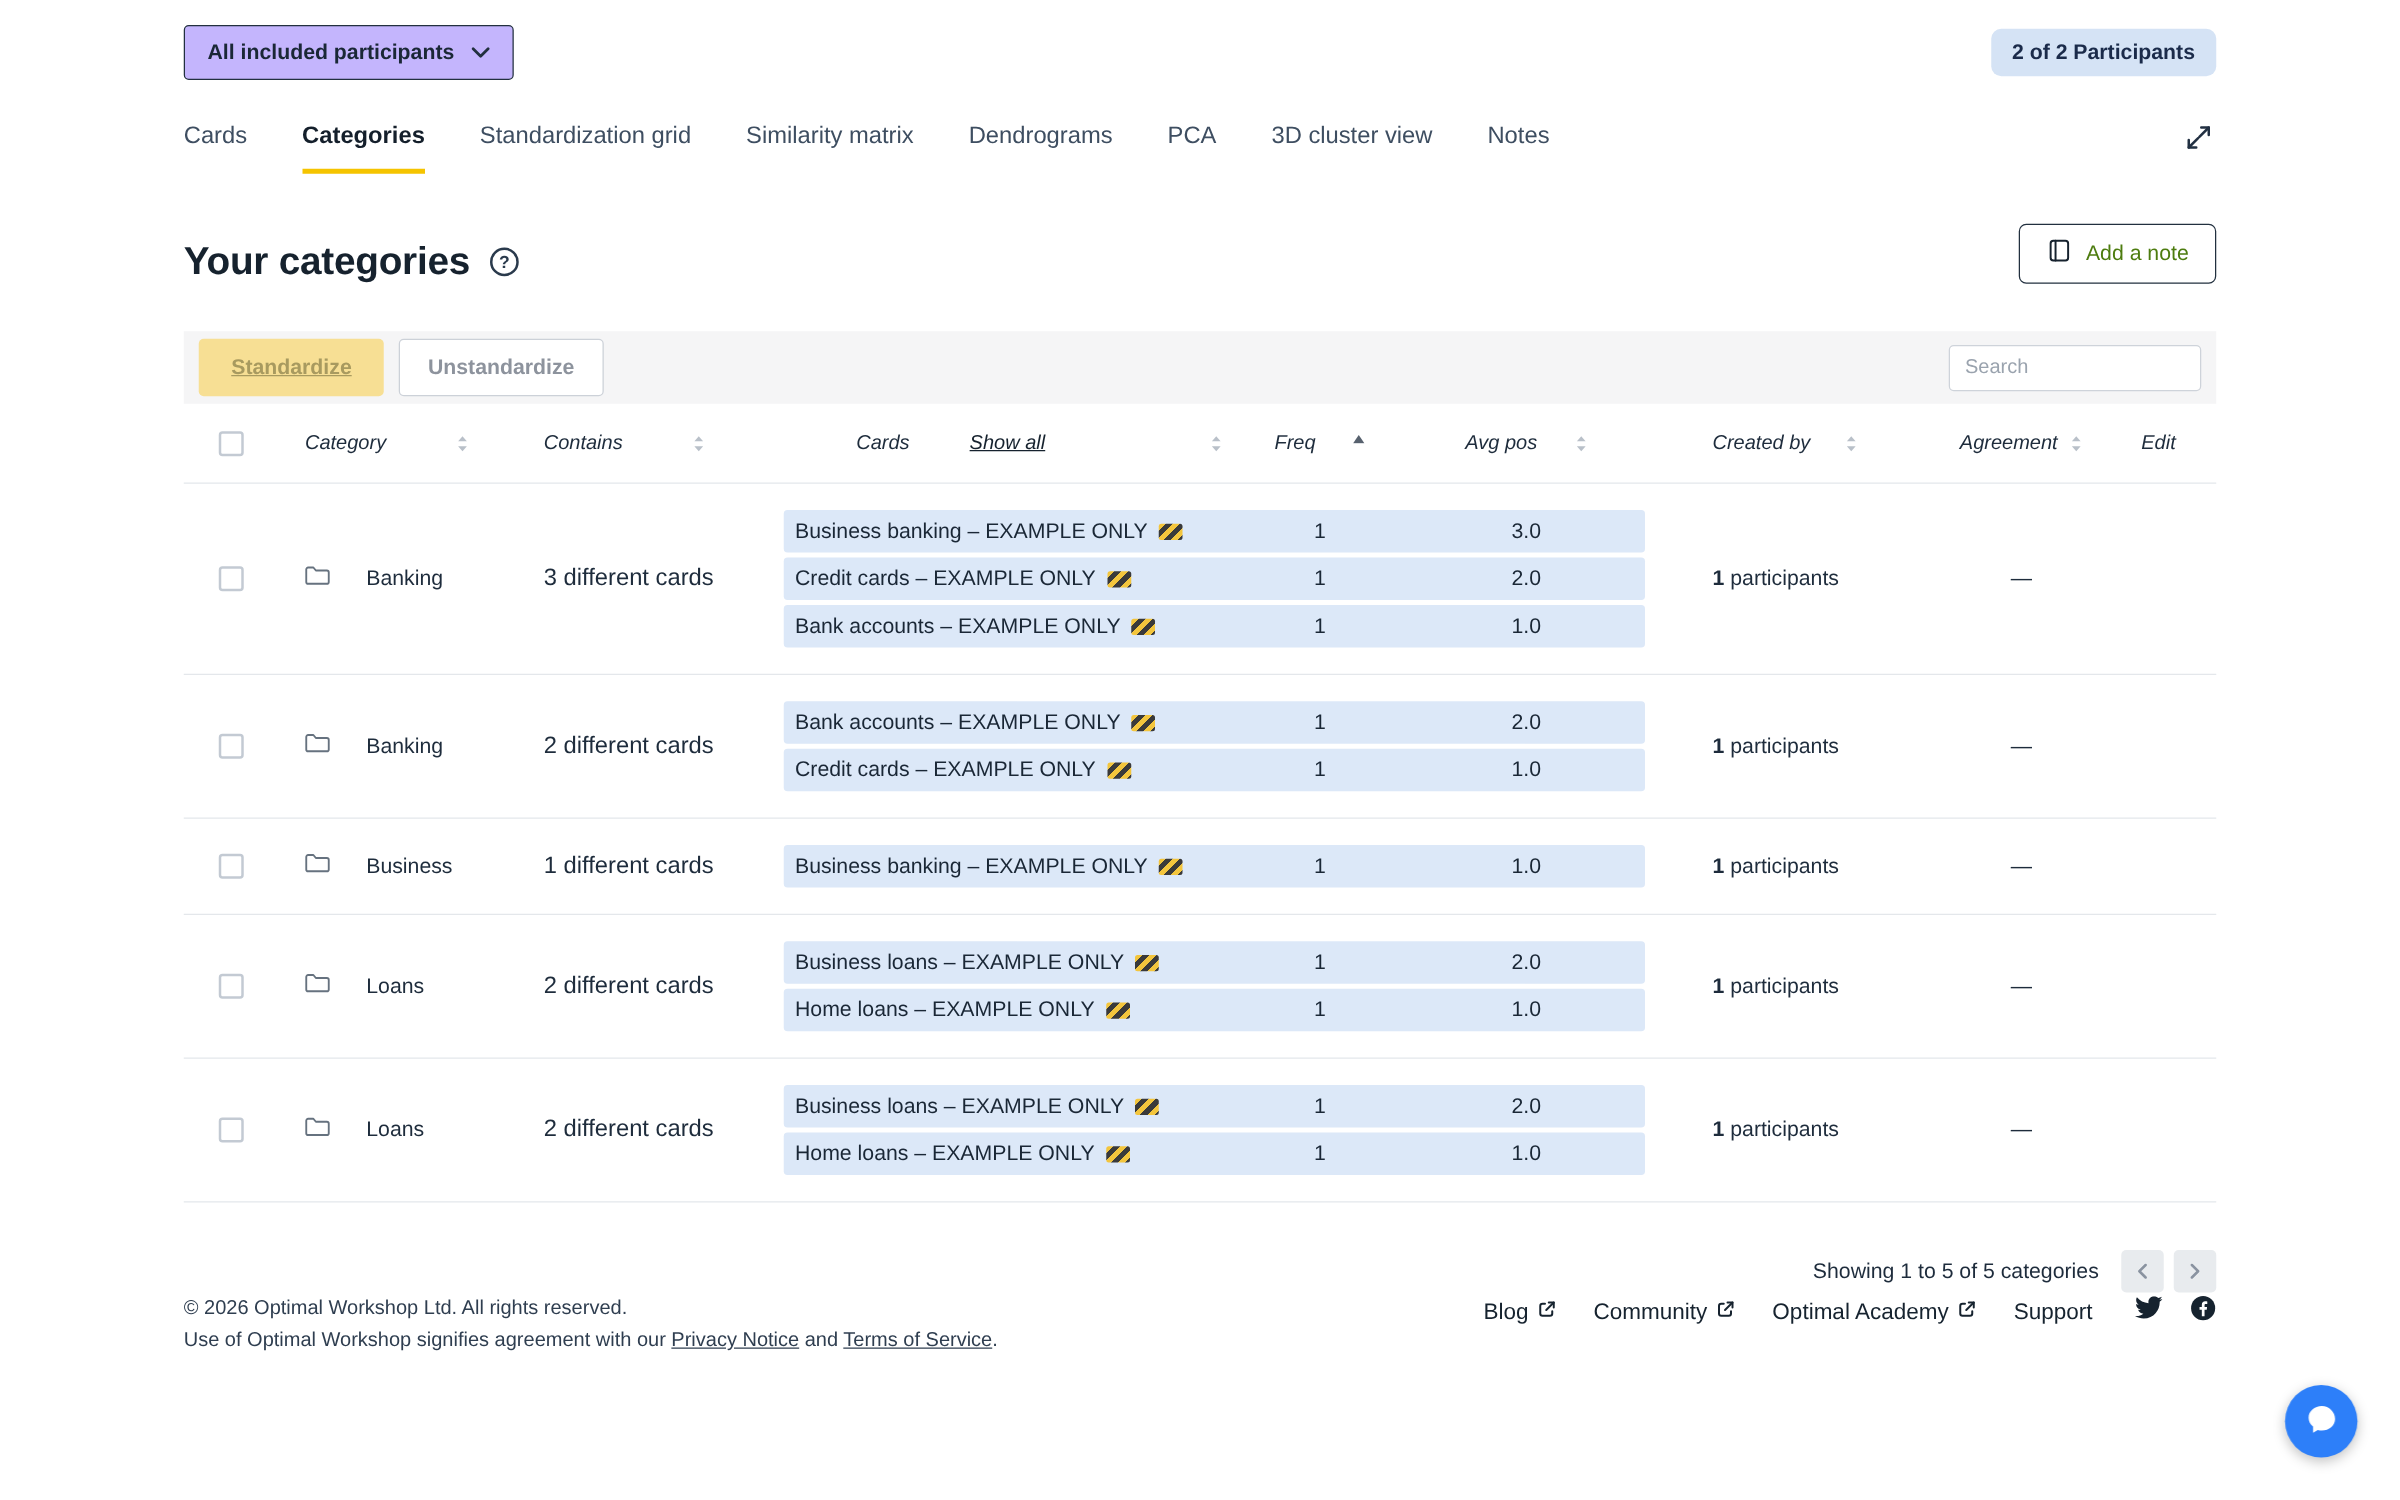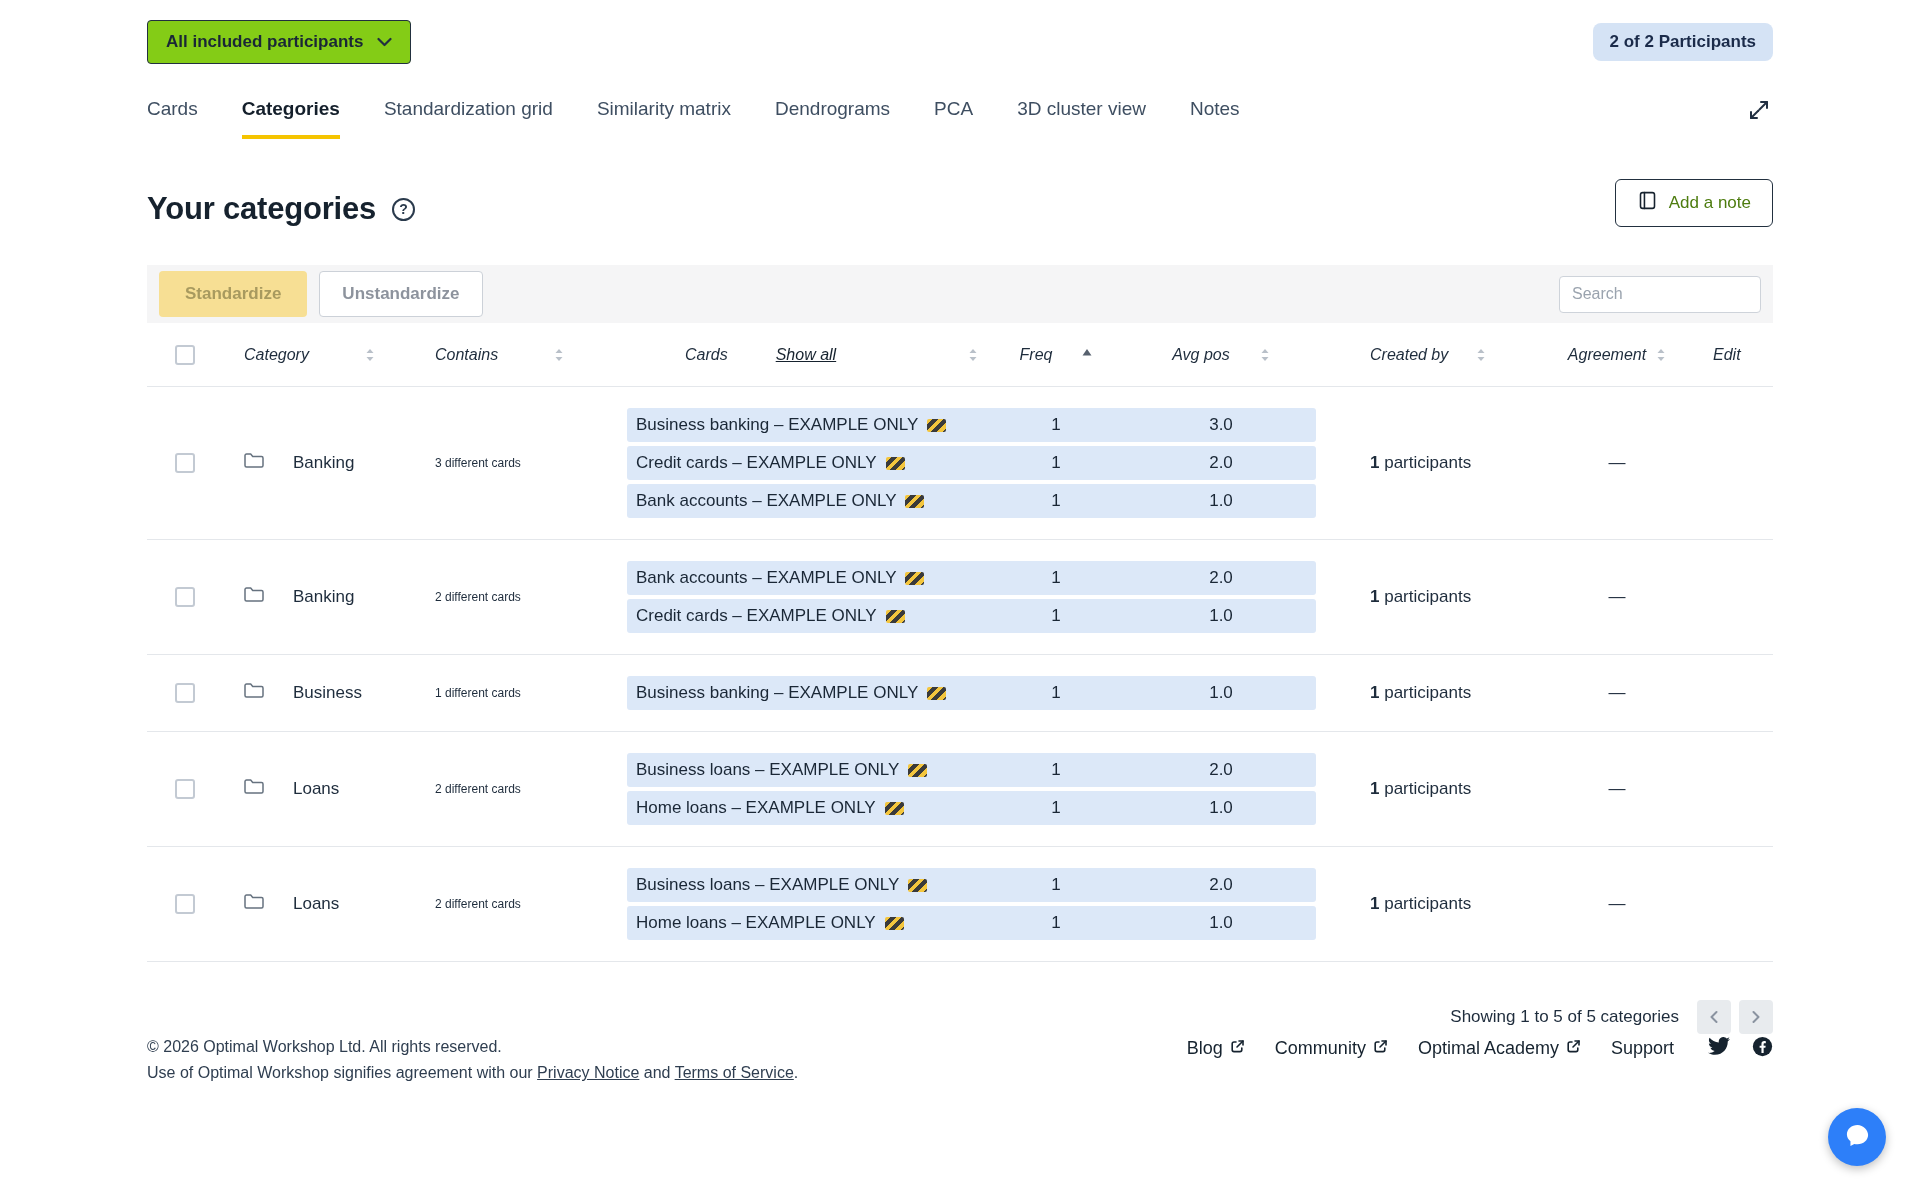--- a/index.html
+++ b/index.html
@@ -8,21 +8,21 @@
     font-family: "Liberation Sans", sans-serif;
     color:#1e2c3c; background:#ffffff;
     display:flex; flex-direction:column; overflow:hidden;
   }
   .container { width:1626px; margin:0 auto; }
 
   
   .topbar { margin-top:20px; display:flex; justify-content:space-between; align-items:center; }
   .filter-btn {
     display:flex; align-items:center; gap:14px; height:44px; padding:0 18px;
-    border:1px solid #22303f; border-radius:4px; background:#84cc16;
+    border:1px solid #22303f; border-radius:4px; background:#c4b5fd;
     font-size:17px; font-weight:700; color:#1a2736; cursor:pointer;
   }
   .badge {
     background:#d5e3f5; color:#1b2b4a; font-size:17px; font-weight:700;
     padding:9px 17px; border-radius:8px;
   }
 
   
   .tabsrow { margin-top:34px; display:flex; justify-content:space-between; align-items:flex-end; }
   .tabs { display:flex; gap:44px; }
@@ -49,21 +49,21 @@
     font-size:17px; font-weight:500; color:#4d7c0f; cursor:pointer;
   }
 
   
   .toolbar {
     margin-top:38px; height:58px; background:#f5f5f6;
     display:flex; align-items:center; padding:0 12px; gap:12px;
   }
   .btn-standardize {
     height:46px; padding:0 26px; border:none; border-radius:4px;
-    background:#f7df94; color:#a89a5f; font-size:17px; font-weight:600; cursor:default;
+    background:#f7df94; color:#a89a5f; font-size:17px; font-weight:600; cursor:default;text-decoration:underline;
   }
   .btn-unstandardize {
     height:46px; padding:0 22px; border:1px solid #ccd1d8; border-radius:4px;
     background:#ffffff; color:#8d939d; font-size:17px; font-weight:600; cursor:pointer;
   }
   .search-input {
     margin-left:auto; width:202px; height:37px; border:1px solid #ced3da; border-radius:4px;
     padding:0 12px; font-size:16px; font-family:"Liberation Sans", sans-serif; color:#1e2c3c;
   }
   .search-input::placeholder { color:#9aa3ae; }
@@ -85,21 +85,21 @@
   .hc-name .sorticons { margin-left:auto; margin-right:8px; }
   .hc-freq, .hc-avg { display:flex; align-items:center; justify-content:center; gap:30px; }
   .h-created { padding-left:54px;gap:12px; }
   .h-created .sorticons { margin-left:16px; }
   .h-agree { justify-content:center; gap:10px; }
   .h-edit { padding-left:26px; }
   .asc-arrow { transform:translateY(-4px); }
 
   .trow { border-bottom:1px solid #e4e7eb; padding:21px 0; }
   .c-category { display:flex; align-items:center; gap:29px; font-size:17px; color:#1e2c3c; }
-  .c-contains { font-size:12px; color:#1e2c3c; }
+  .c-contains { font-size:19px; color:#1e2c3c; }
   .c-cards { display:flex; flex-direction:column; gap:4px; }
   .chip {
     display:grid; grid-template-columns:1fr 140px 190px; align-items:center;
     background:#dce8f8; border-radius:3px; height:34px; font-size:17px; color:#1a2736;
   }
   .chip-name { padding-left:9px; display:flex; align-items:center; gap:9px; white-space:nowrap; overflow:hidden; }
   .hazard {
     display:inline-block; width:19px; height:13px; border-radius:2px; flex:0 0 auto;
     background:repeating-linear-gradient(135deg,#f3c53d 0 4px,#3a3a3a 4px 8px);
   }

